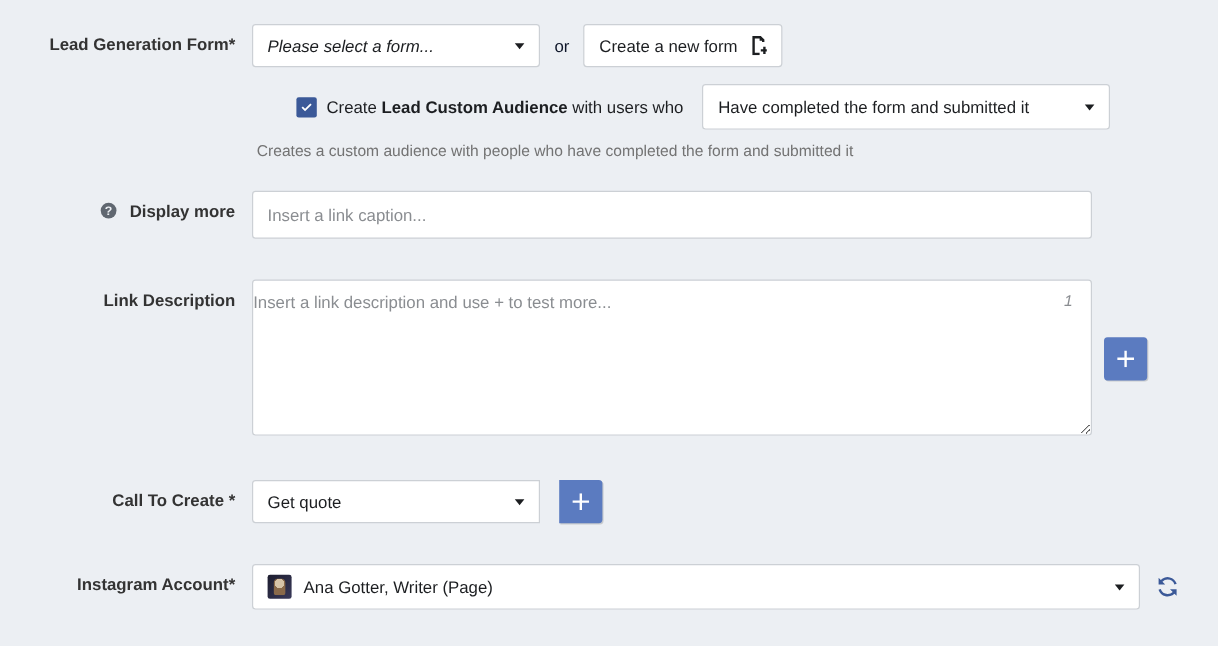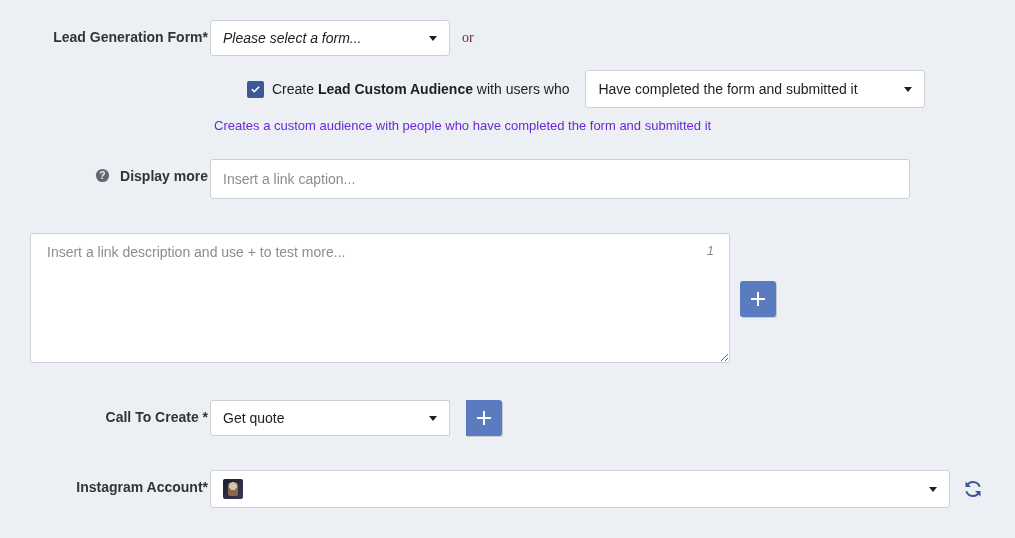--- a/index.html
+++ b/index.html
@@ -12,21 +12,21 @@
     color: #1c1e21;
     width: 1015px;
   }
   .row {
     display: flex;
     align-items: flex-start;
   }
   .label-col {
     width: 180px;
     text-align: right;
-    padding-right: 2px;
+    padding-right: 14px;
     padding-top: 8px;
     font-weight: 600;
     color: #333;
     line-height: 1.3;
     flex-shrink: 0;
   }
   .label-col .help-icon {
     margin-right: 6px;
     color: #606770;
     vertical-align: middle;
@@ -51,21 +51,21 @@
   .select { justify-content: space-between; }
   .caret {
     width: 0; height: 0;
     border-left: 4px solid transparent;
     border-right: 4px solid transparent;
     border-top: 5px solid #1c1e21;
     margin-left: 14px;
     flex-shrink: 0;
   }
   .placeholder-italic { font-style: italic; color: #1c1e21; }
-  .or-text { margin: 0 12px; color: #7f1d1d; display:inline-flex; align-items:center; height:36px;font-family:Liberation Serif, serif;}
+  .or-text { margin: 0 12px; color: #0f172a; display:inline-flex; align-items:center; height:36px;}
   .btn .file-icon { margin-left: 10px; }
   .checkrow {
     display: flex;
     align-items: center;
     margin-top: 14px;
     gap: 8px;
     margin-left: 37px;
   }
   .checkbox {
     width: 17px; height: 17px;
@@ -80,21 +80,21 @@
   .check-svg { width: 11px; height: 11px; }
   .checklabel { color: #1c1e21; }
   .checklabel .bold { font-weight: 600; }
   .audience-select {
     margin-left: 8px;
     width: 340px;
     height: 38px;
   }
   .helper-text {
     margin-top: 10px;
-    color: #6d28d9;
+    color: #737373;
     font-size: 13px;
     padding-left: 4px;
   }
   .text-input {
     width: 700px;
     max-width: 100%;
     height: 40px;
     background: #fff;
     border: 1px solid #ccd0d5;
     border-radius: 3px;
@@ -107,21 +107,21 @@
     position: relative;
     width: 700px;
     max-width: 100%;
   }
   .textarea {
     width: 100%;
     height: 130px;
     background: #fff;
     border: 1px solid #ccd0d5;
     border-radius: 3px;
-    padding: 10px 16px;
+    padding: 10px 0;
     font-size: 14px;
     font-family: inherit;
     color: #0369a1;
     resize: both;
   }
   .textarea::placeholder { color: #8a8d91; }
   .counter {
     position: absolute;
     top: 10px;
     right: 16px;
@@ -186,20 +186,28 @@
 
 <div class="row">
   <div class="label-col">Lead Generation Form*</div>
   <div class="field-col">
     <div style="display:flex;align-items:flex-end;flex-wrap:wrap;">
       <div class="select" style="width:240px;">
         <span class="placeholder-italic">Please select a form...</span>
         <span class="caret"></span>
       </div>
       <span class="or-text">or</span>
+      <div class="btn">
+        <span>Create a new form</span>
+        <span class="file-icon">
+          <svg width="14" height="16" viewBox="0 0 14 16">
+              <path fill="#1c1e21" d="M2 0h7l3 3v2h-2V4H8V2H4v12h4v2H2V0zm9 9h2v2h2v2h-2v2h-2v-2H9v-2h2V9z"></path>
+            </svg>
+        </span>
+      </div>
     </div>
 
     <div class="checkrow">
       <span class="checkbox">
         <svg class="check-svg" viewBox="0 0 12 12">
             <path fill="#fff" d="M4.6 9.6 1.4 6.4l1.2-1.2 2 2 4.8-4.8 1.2 1.2z"></path>
           </svg>
       </span>
       <span class="checklabel">
         <span>Create </span><span class="bold">Lead Custom Audience</span><span> with users who</span>
@@ -222,20 +230,21 @@
           <text x="8" y="12" text-anchor="middle" font-size="11" font-weight="700" fill="#eceff3">?</text>
         </svg>
     </span><span>Display more</span>
   </div>
   <div class="field-col">
     <input type="text" class="text-input" placeholder="Insert a link caption..." style="">
   </div>
 </div>
 
 <div class="row mt-lg">
+  <div class="label-col">Link Description</div>
   <div class="field-col">
     <div class="textarea-wrap">
       <textarea class="textarea" placeholder="Insert a link description and use + to test more..." style=""></textarea>
       <span class="counter">1</span>
       <div class="plus-btn desc-plus">
         <svg width="14" height="14" viewBox="0 0 14 14">
             <path fill="#fff" d="M6 0h2v6h6v2H8v6H6V8H0V6h6z"></path>
           </svg>
       </div>
     </div>
@@ -258,20 +267,21 @@
     </div>
   </div>
 </div>
 
 <div class="row mt-lg">
   <div class="label-col">Instagram Account*</div>
   <div class="field-col">
     <div class="insta-row">
       <div class="select insta-select">
         <span class="avatar"></span>
+        <span class="insta-text">Ana Gotter, Writer (Page)</span>
         <span class="caret"></span>
       </div>
       <span class="refresh-icon">
         <svg width="18" height="18" viewBox="0 0 18 18">
             <path fill="#3b5998" d="M9 3a6 6 0 0 1 5.7 4.1l1.9-.6A8 8 0 0 0 3.3 3.3L1.5 1.5V7h5.5L4.7 4.7A6 6 0 0 1 9 3zm0 12a6 6 0 0 1-5.7-4.1l-1.9.6A8 8 0 0 0 14.7 14.7l1.8 1.8V11h-5.5l2.3 2.3A6 6 0 0 1 9 15z"></path>
           </svg>
       </span>
     </div>
   </div>
 </div>

